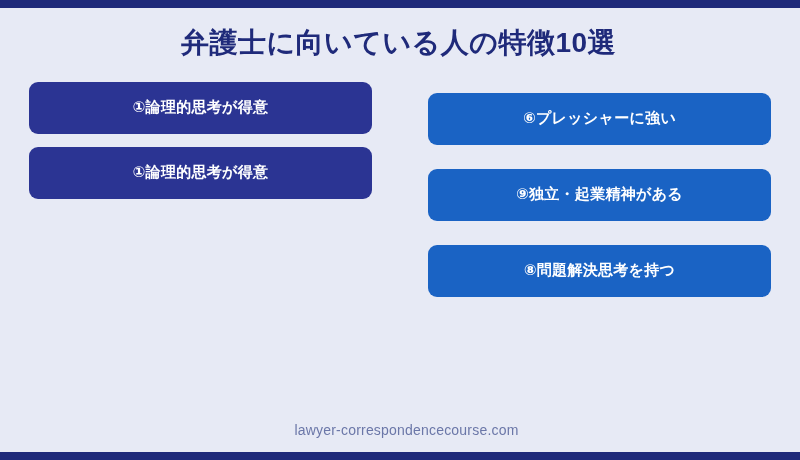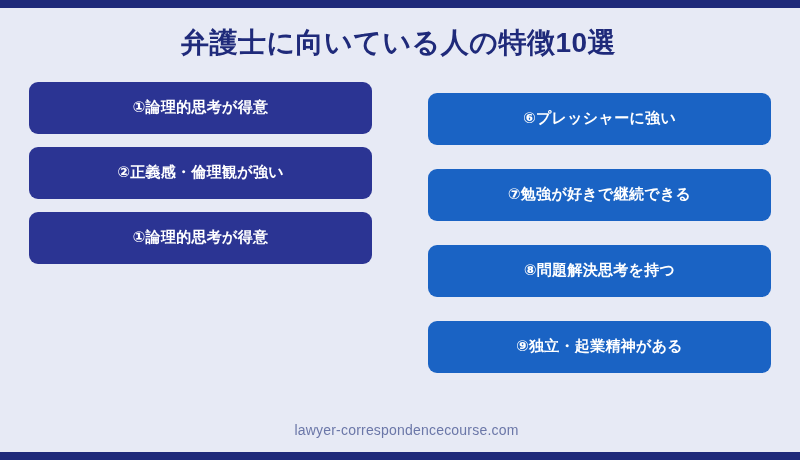--- a/index.html
+++ b/index.html
@@ -93,39 +93,33 @@
 
   <h1 class="title">弁護士に向いている人の特徴10選</h1>
 
   <div class="grid">
 
     <div class="column col-left">
       <div class="item">
         <span>①論理的思考が得意</span>
       </div>
       <div class="item">
-        <span>②正義感・倫理観が強い</span>
-      </div>
-      <div class="item">
         <span>①論理的思考が得意</span>
       </div>
     </div>
 
     <div class="column col-right">
       <div class="item">
         <span>⑥プレッシャーに強い</span>
       </div>
       <div class="item">
-        <span>⑦勉強が好きで継続できる</span>
+        <span>⑨独立・起業精神がある</span>
       </div>
       <div class="item">
         <span>⑧問題解決思考を持つ</span>
-      </div>
-      <div class="item">
-        <span>⑨独立・起業精神がある</span>
       </div>
     </div>
 
   </div>
 
   <div class="footer">lawyer-correspondencecourse.com</div>
 
   <div class="edge-bar"></div>
 
 </div>

